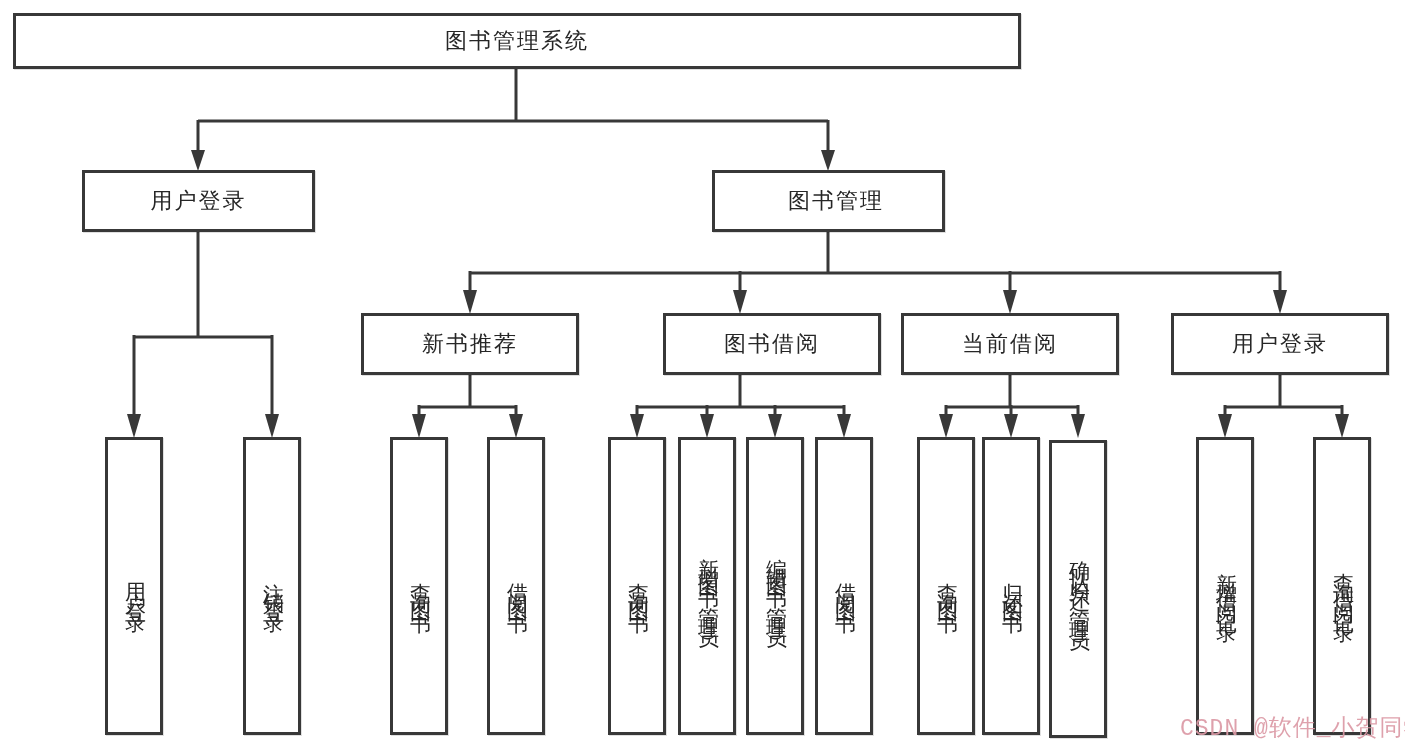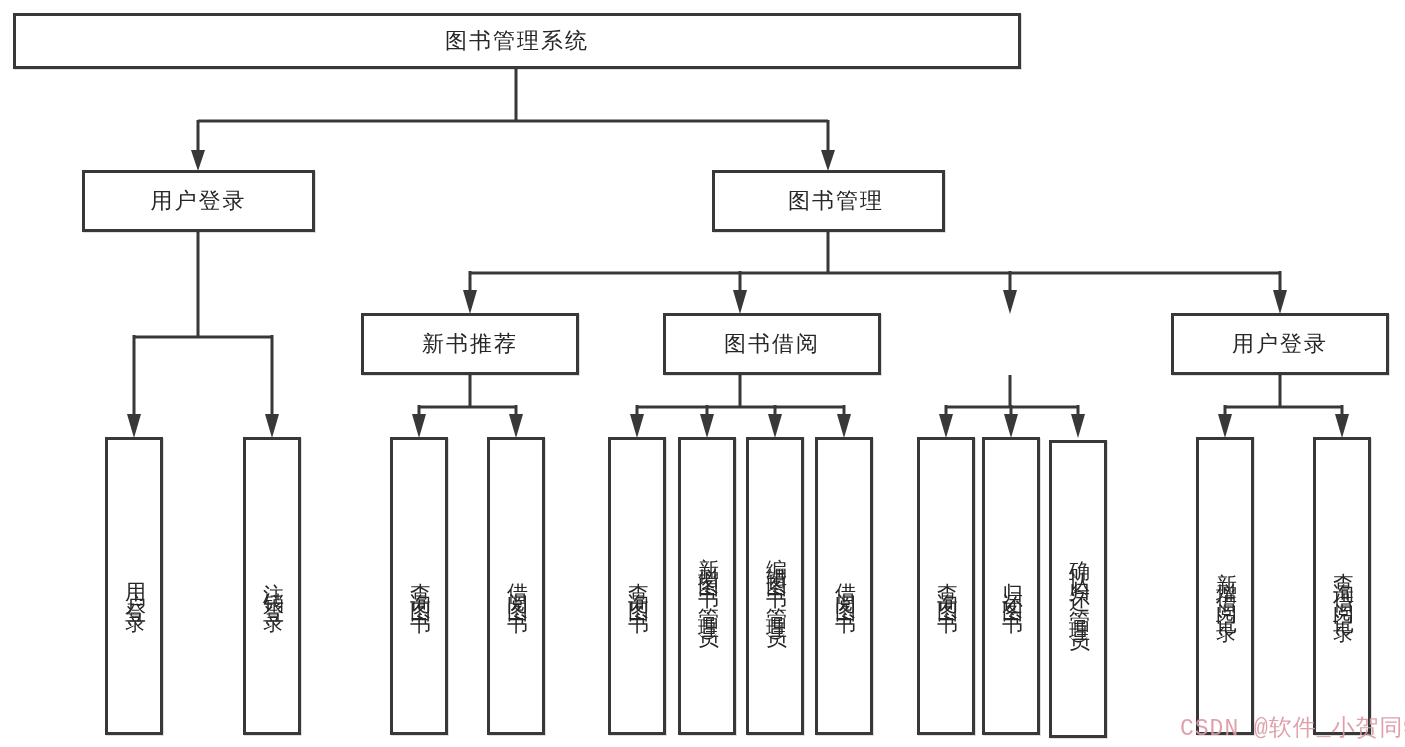--- a/index.html
+++ b/index.html
@@ -88,20 +88,21 @@
     </g>
   </svg>
 
   <div class="node h-node" style="left:13px; top:13px; width:1008px; height:56px;">图书管理系统</div>
 
   <div class="node h-node" style="left:82px; top:170px; width:233px; height:62px;">用户登录</div>
   <div class="node h-node" style="left:712px; top:170px; width:233px; height:62px;padding-left:15px;">图书管理</div>
 
   <div class="node h-node" style="left:361px; top:313px; width:218px; height:62px;">新书推荐</div>
   <div class="node h-node" style="left:631px; top:313px; width:218px; height:62px;margin-left:32px;">图书借阅</div>
+  <div class="node h-node" style="left:901px; top:313px; width:218px; height:62px;">当前借阅</div>
   <div class="node h-node" style="left:1171px; top:313px; width:218px; height:62px;">用户登录</div>
 
   <div class="node v-node" style="left:105px; top:437px; width:58px; height:298px;">
     <span>用户登录</span>
   </div>
   <div class="node v-node" style="left:243px; top:437px; width:58px; height:298px;">
     <span>注销登录</span>
   </div>
 
   <div class="node v-node" style="left:390px; top:437px; width:58px; height:298px;">

